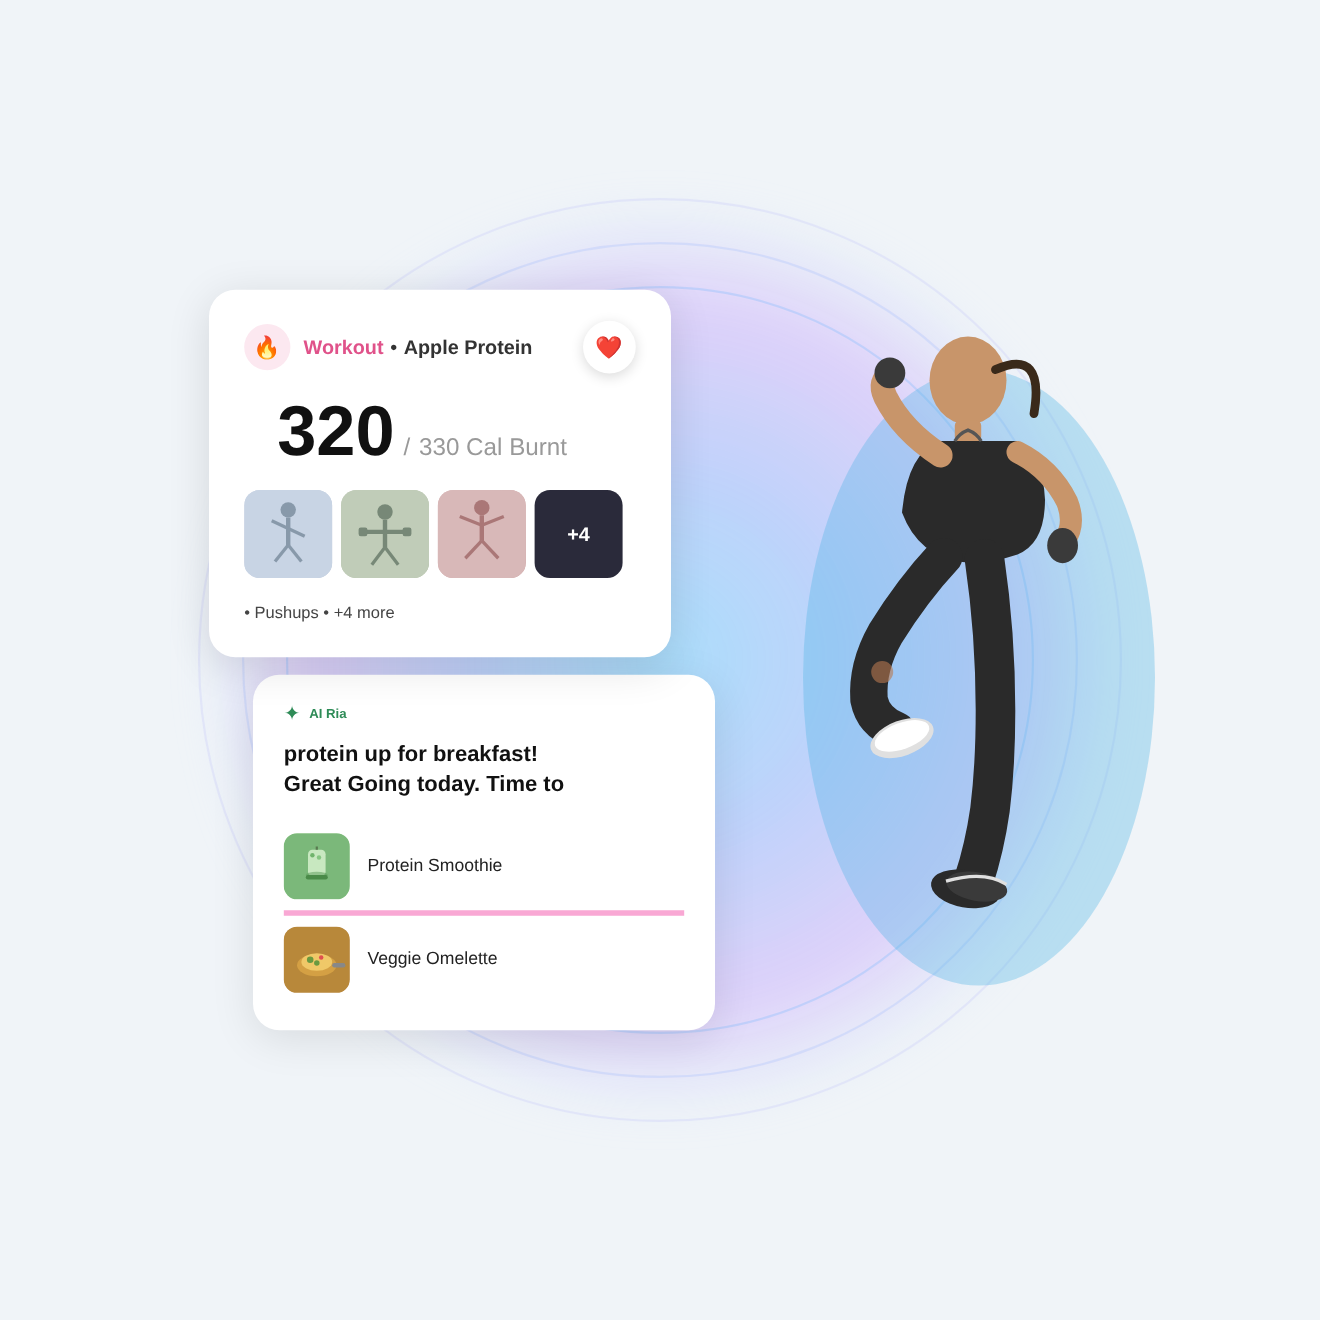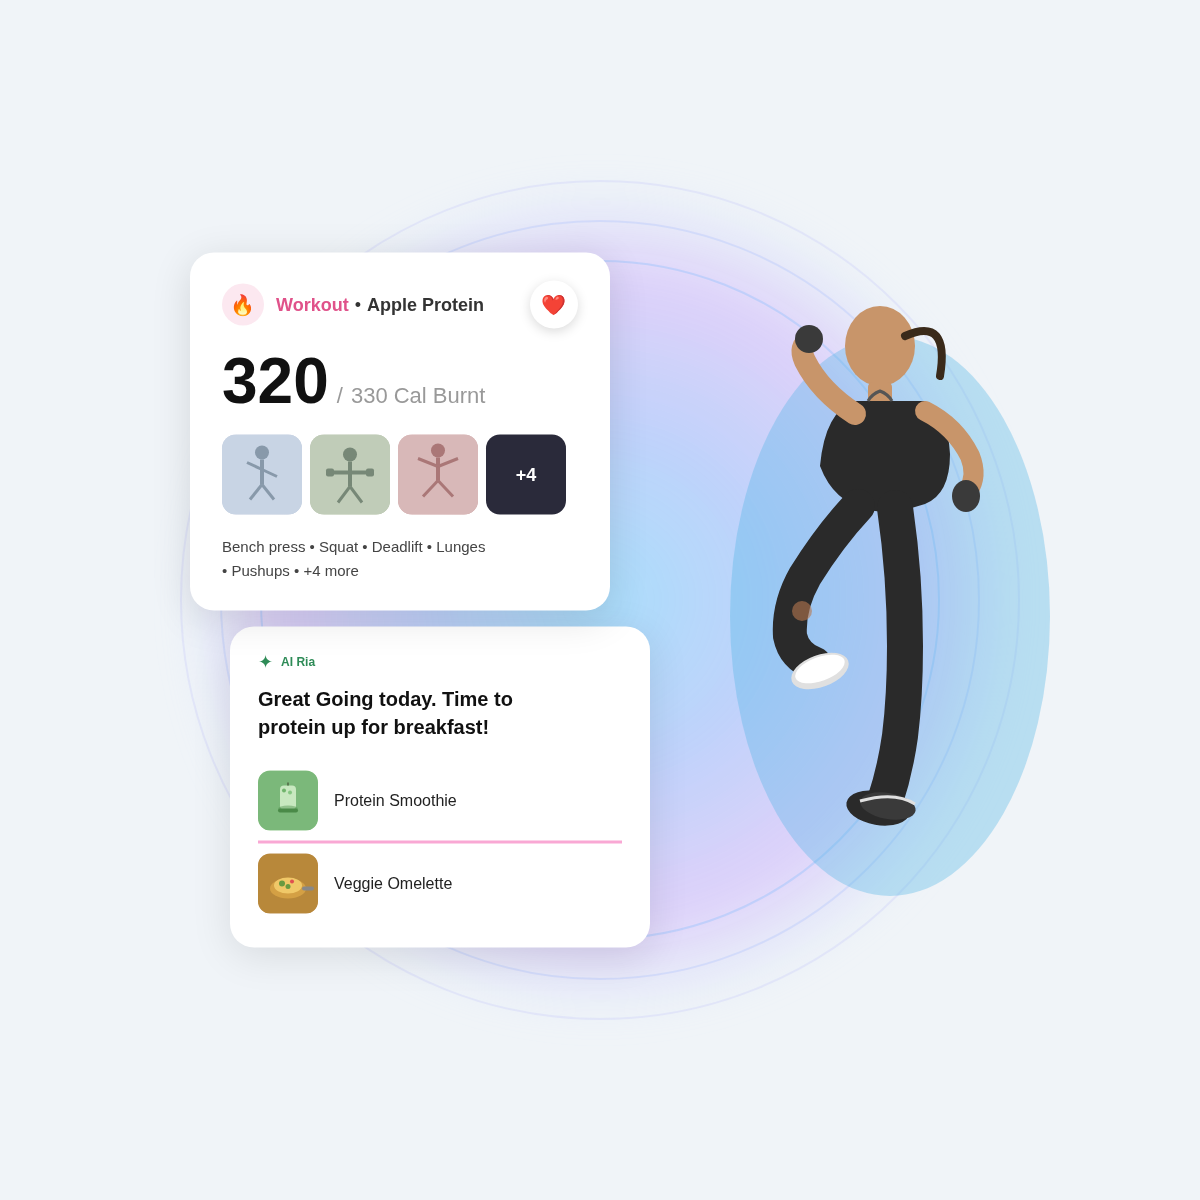--- a/index.html
+++ b/index.html
@@ -150,20 +150,21 @@
       display: flex;
       align-items: baseline;
       gap: 8px;
     }
 
     .calories-number {
       font-size: 64px;
       font-weight: 800;
       color: #111;
       line-height: 1;
+      margin-left: 30px;
     }
 
     .calories-divider {
       font-size: 22px;
       color: #999;
       font-weight: 400;
     }
 
     .calories-target {
       font-size: 22px;
@@ -243,21 +244,21 @@
       color: #111;
       margin-bottom: 20px;
       line-height: 1.4;
     }
 
     .food-item {
       display: flex;
       align-items: center;
       gap: 16px;
       padding: 10px 0;
-      border-bottom: 3px solid #f9a8d4;
+      border-bottom: 5px solid #f9a8d4;
     }
 
     .food-item:last-child {
       border-bottom: none;
     }
 
     .food-thumb {
       width: 60px;
       height: 60px;
       border-radius: 12px;
@@ -375,33 +376,32 @@
             <line x1="40" y1="46" x2="25" y2="62" stroke="#aa7777" stroke-width="3"></line>
             <line x1="40" y1="46" x2="55" y2="62" stroke="#aa7777" stroke-width="3"></line>
           </svg>
         </div>
         <div class="exercise-thumb thumb-more">
           <span>+4</span>
         </div>
       </div>
 
       <div class="exercises-list">
-        <div>Bench press • Squat • Deadlift • Lunges</div>
         <div>• Pushups • +4 more</div>
       </div>
     </div>
 
     <div class="ai-card">
       <div class="ai-header">
         <span class="sparkle-icon">✦</span>
         <span class="ai-name">AI Ria</span>
       </div>
       <div class="ai-message">
+        <div>protein up for breakfast!</div>
         <div>Great Going today. Time to</div>
-        <div>protein up for breakfast!</div>
       </div>
 
       <div class="food-item">
         <div class="food-thumb" style="background:#a8d5a2;">
           <svg viewBox="0 0 60 60" xmlns="http://www.w3.org/2000/svg" width="60" height="60">
             <rect width="60" height="60" rx="12" fill="#7bb87a"></rect>
 
             <rect x="22" y="15" width="16" height="24" rx="4" fill="#c8e8c0"></rect>
             <rect x="24" y="18" width="4" height="4" rx="2" fill="#4a9e48" opacity="0.7"></rect>
             <rect x="30" y="20" width="4" height="4" rx="2" fill="#6ab868" opacity="0.7"></rect>

